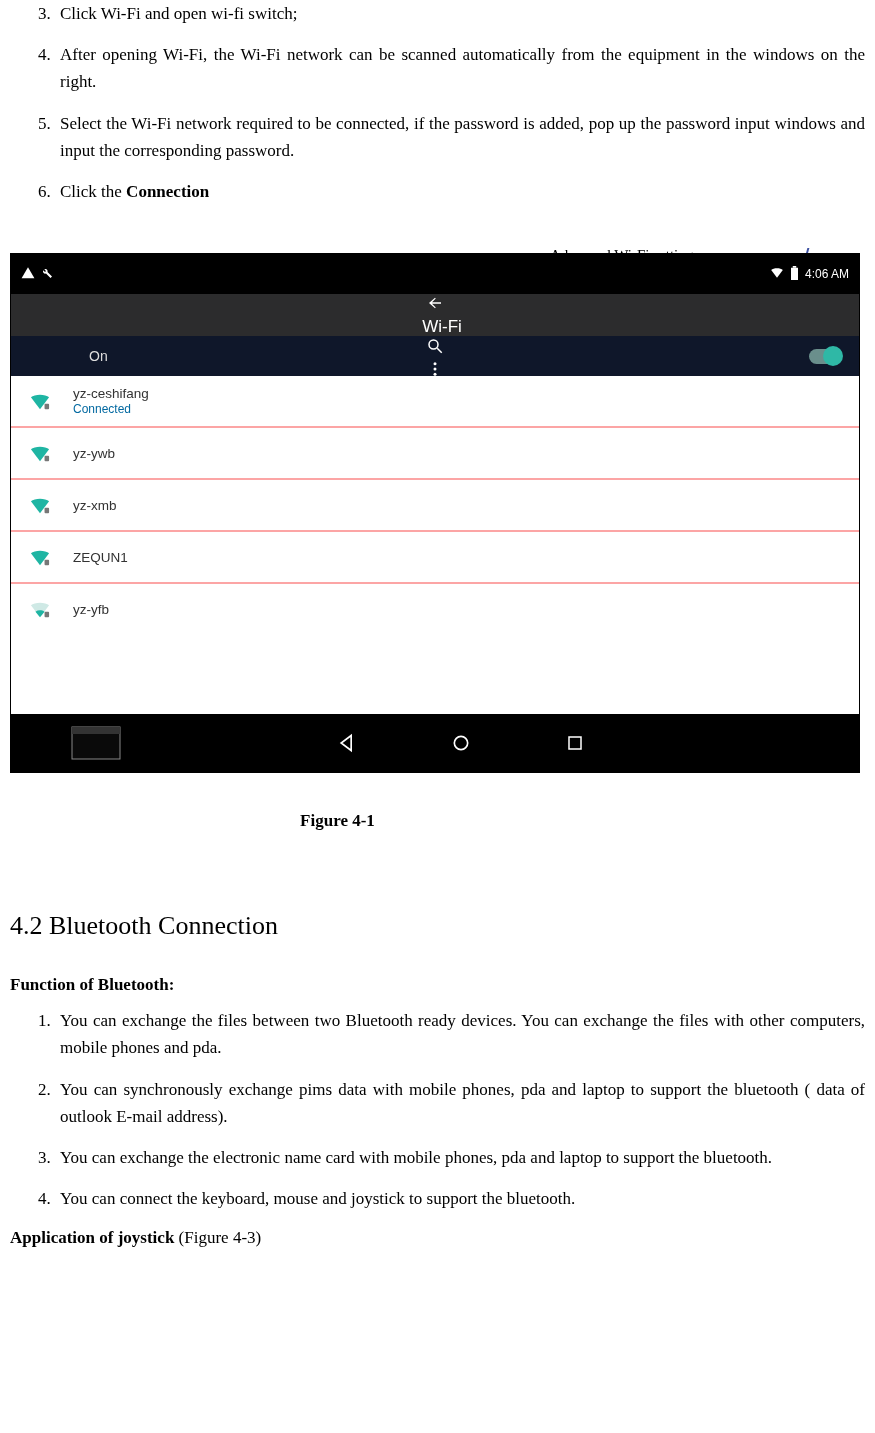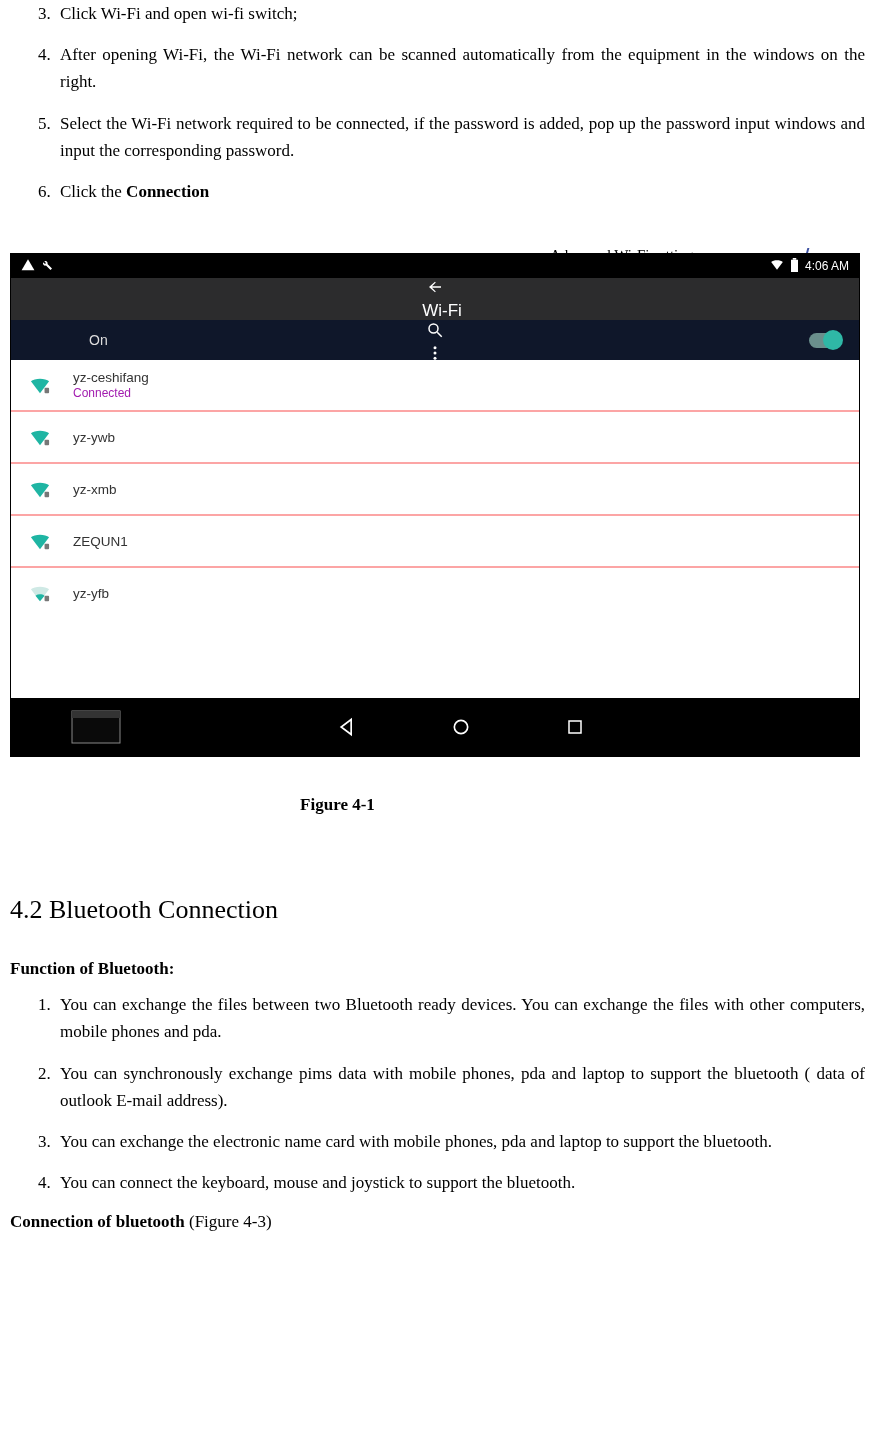--- a/index.html
+++ b/index.html
@@ -57,21 +57,21 @@
   .screenshot {
     margin: 35px 0 0 0;
     border: 1px solid #000;
     width: 850px;
     position: relative;
     box-sizing: border-box;
     background: #fff;
   }
   .statusbar {
     background: #000;
-    height: 24px;
+    height: 40px;
     display: flex;
     align-items: center;
     justify-content: space-between;
     padding: 0 10px;
     color: #fff;
     font-family: sans-serif;
     font-size: 12px;
     gap: 40px;
   }
   .sb-left { display: flex; gap: 6px; align-items: center; }
@@ -132,21 +132,21 @@
     justify-content: flex-start;
   }
   .net .text { flex: 1; }
   .net .name {
     font-size: 13.5px;
     color: #333;
     font-weight: 500;
   }
   .net .sub {
     font-size: 12px;
-    color: #a21caf;
+    color: #0369a1;
     margin-top: 1px;
   }
   .blankarea {
     height: 80px;
     background: #fff;
   }
   .navbar {
     background: #000;
     height: 38px;
     display: flex;
@@ -350,16 +350,16 @@
   <div class="body-text bold">Function of Bluetooth:</div>
 
   <ol class="steps">
     <li class="justify">You can exchange the files between two Bluetooth ready devices. You can exchange the files with other computers, mobile phones and pda.</li>
     <li class="justify">You can synchronously exchange pims data with mobile phones, pda and laptop to support the bluetooth ( data of outlook E-mail address).</li>
     <li class="justify">You can exchange the electronic name card with mobile phones, pda and laptop to support the bluetooth.</li>
     <li>You can connect the keyboard, mouse and joystick to support the bluetooth.</li>
   </ol>
 
   <div class="body-text">
-    <span class="bold">Connection of bluetooth</span><span> (Figure 4-3)</span>
+    <span class="bold">Application of joystick</span><span> (Figure 4-3)</span>
   </div>
 
 </div>
 
 </body></html>

